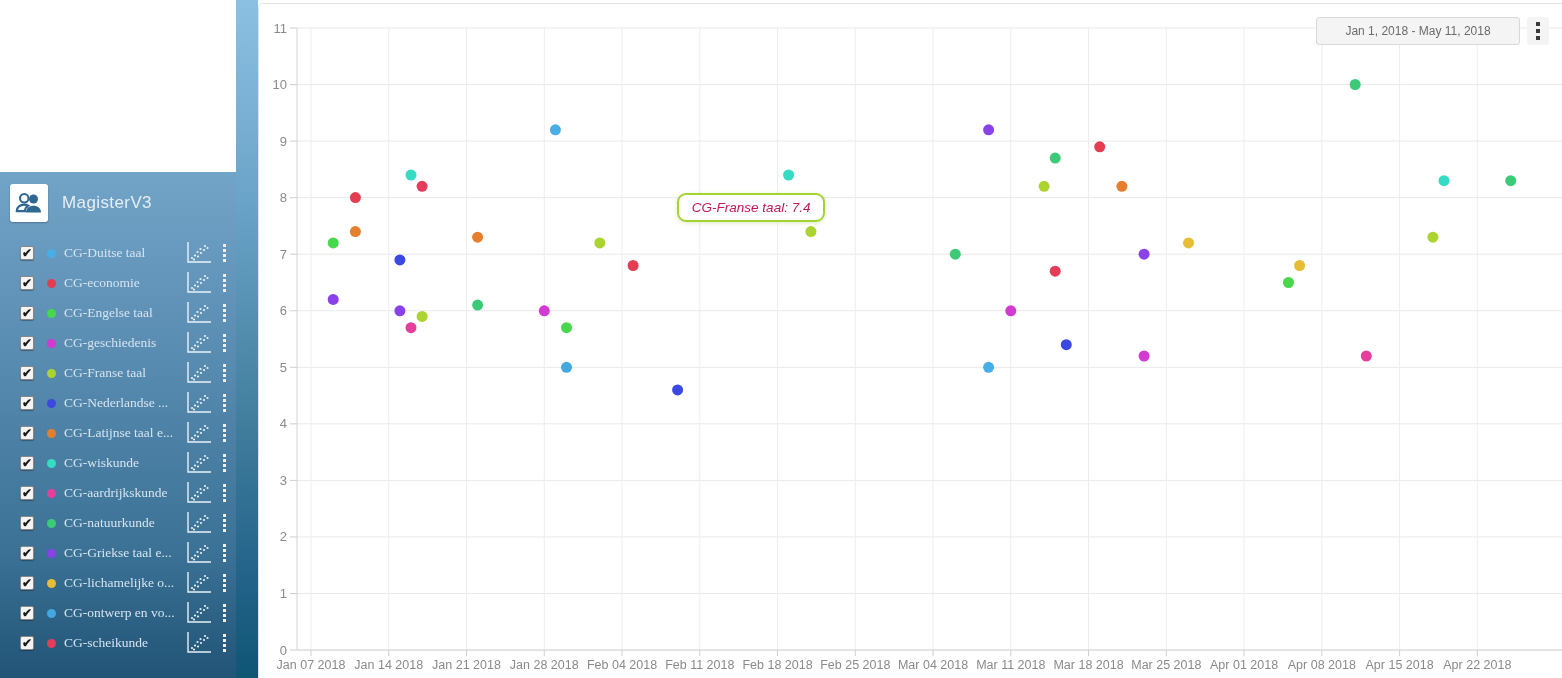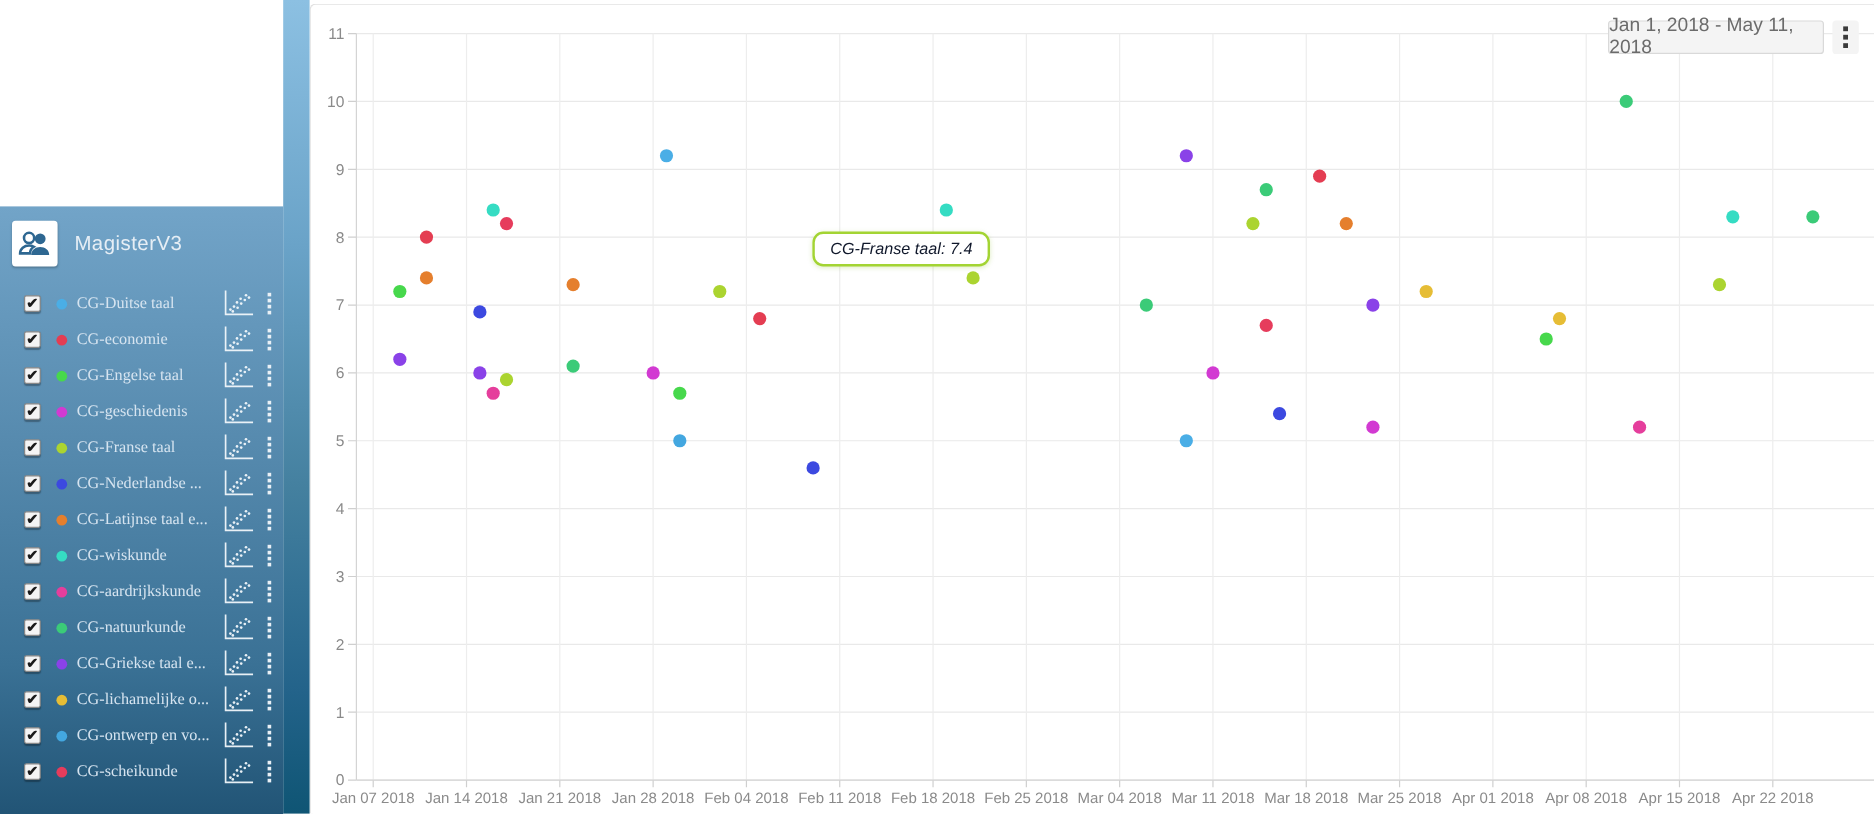--- a/index.html
+++ b/index.html
@@ -30,31 +30,31 @@
   .mini-chart { width:26px; height:24px; flex:0 0 auto; margin-right:8px; opacity:.95; }
   .row-menu { display:flex; flex-direction:column; gap:2px; padding:2px 4px; flex:0 0 auto; }
   .row-menu i { width:3px; height:3px; background:#e9f0f6; display:block; }
 
   
   .chart-card { position:absolute; left:258px; top:3px; width:1304px; height:675px;
     background:#fff; border-top:1px solid #e2e2e2; border-left:1px solid #e2e2e2;
     border-top-left-radius:5px; }
   .chart-card svg.plot { position:absolute; left:0; top:0; }
 
-  .range-btn { position:absolute; top:13px; right:42px; width:180px; height:28px;
+  .range-btn { position:absolute; top:13px; right:42px; width:204px; height:28px;
     background:#f4f4f4; border:1px solid #d9d9d9; border-radius:3px;
     display:flex; align-items:center; justify-content:center;
-    font-size:16px; color:#6b6b6b; cursor:pointer; }
+    font-size:12px; color:#6b6b6b; cursor:pointer; }
   .kebab-btn { position:absolute; top:13px; right:13px; width:22px; height:28px;
     background:#f4f4f4; border-radius:3px; display:flex; flex-direction:column;
     align-items:center; justify-content:center; gap:3px; cursor:pointer; }
   .kebab-btn i { width:4px; height:4px; background:#3a3a3a; display:block; }
 
   .tooltip { position:absolute; background:#fff; border:2px solid #a3d433; border-radius:9px;
-    padding:5px 13px; font-size:13.5px; font-style:italic; color:#0f172a;
+    padding:5px 13px; font-size:13.5px; font-style:italic; color:#be185d;
     box-shadow:0 1px 4px rgba(120,180,0,.25); white-space:nowrap; }
 </style>
 </head>
 <body>
 
 <div class="side-strip"></div>
 
 <aside class="sidebar">
   <div class="sidebar-header">
     <div class="app-icon-box">

